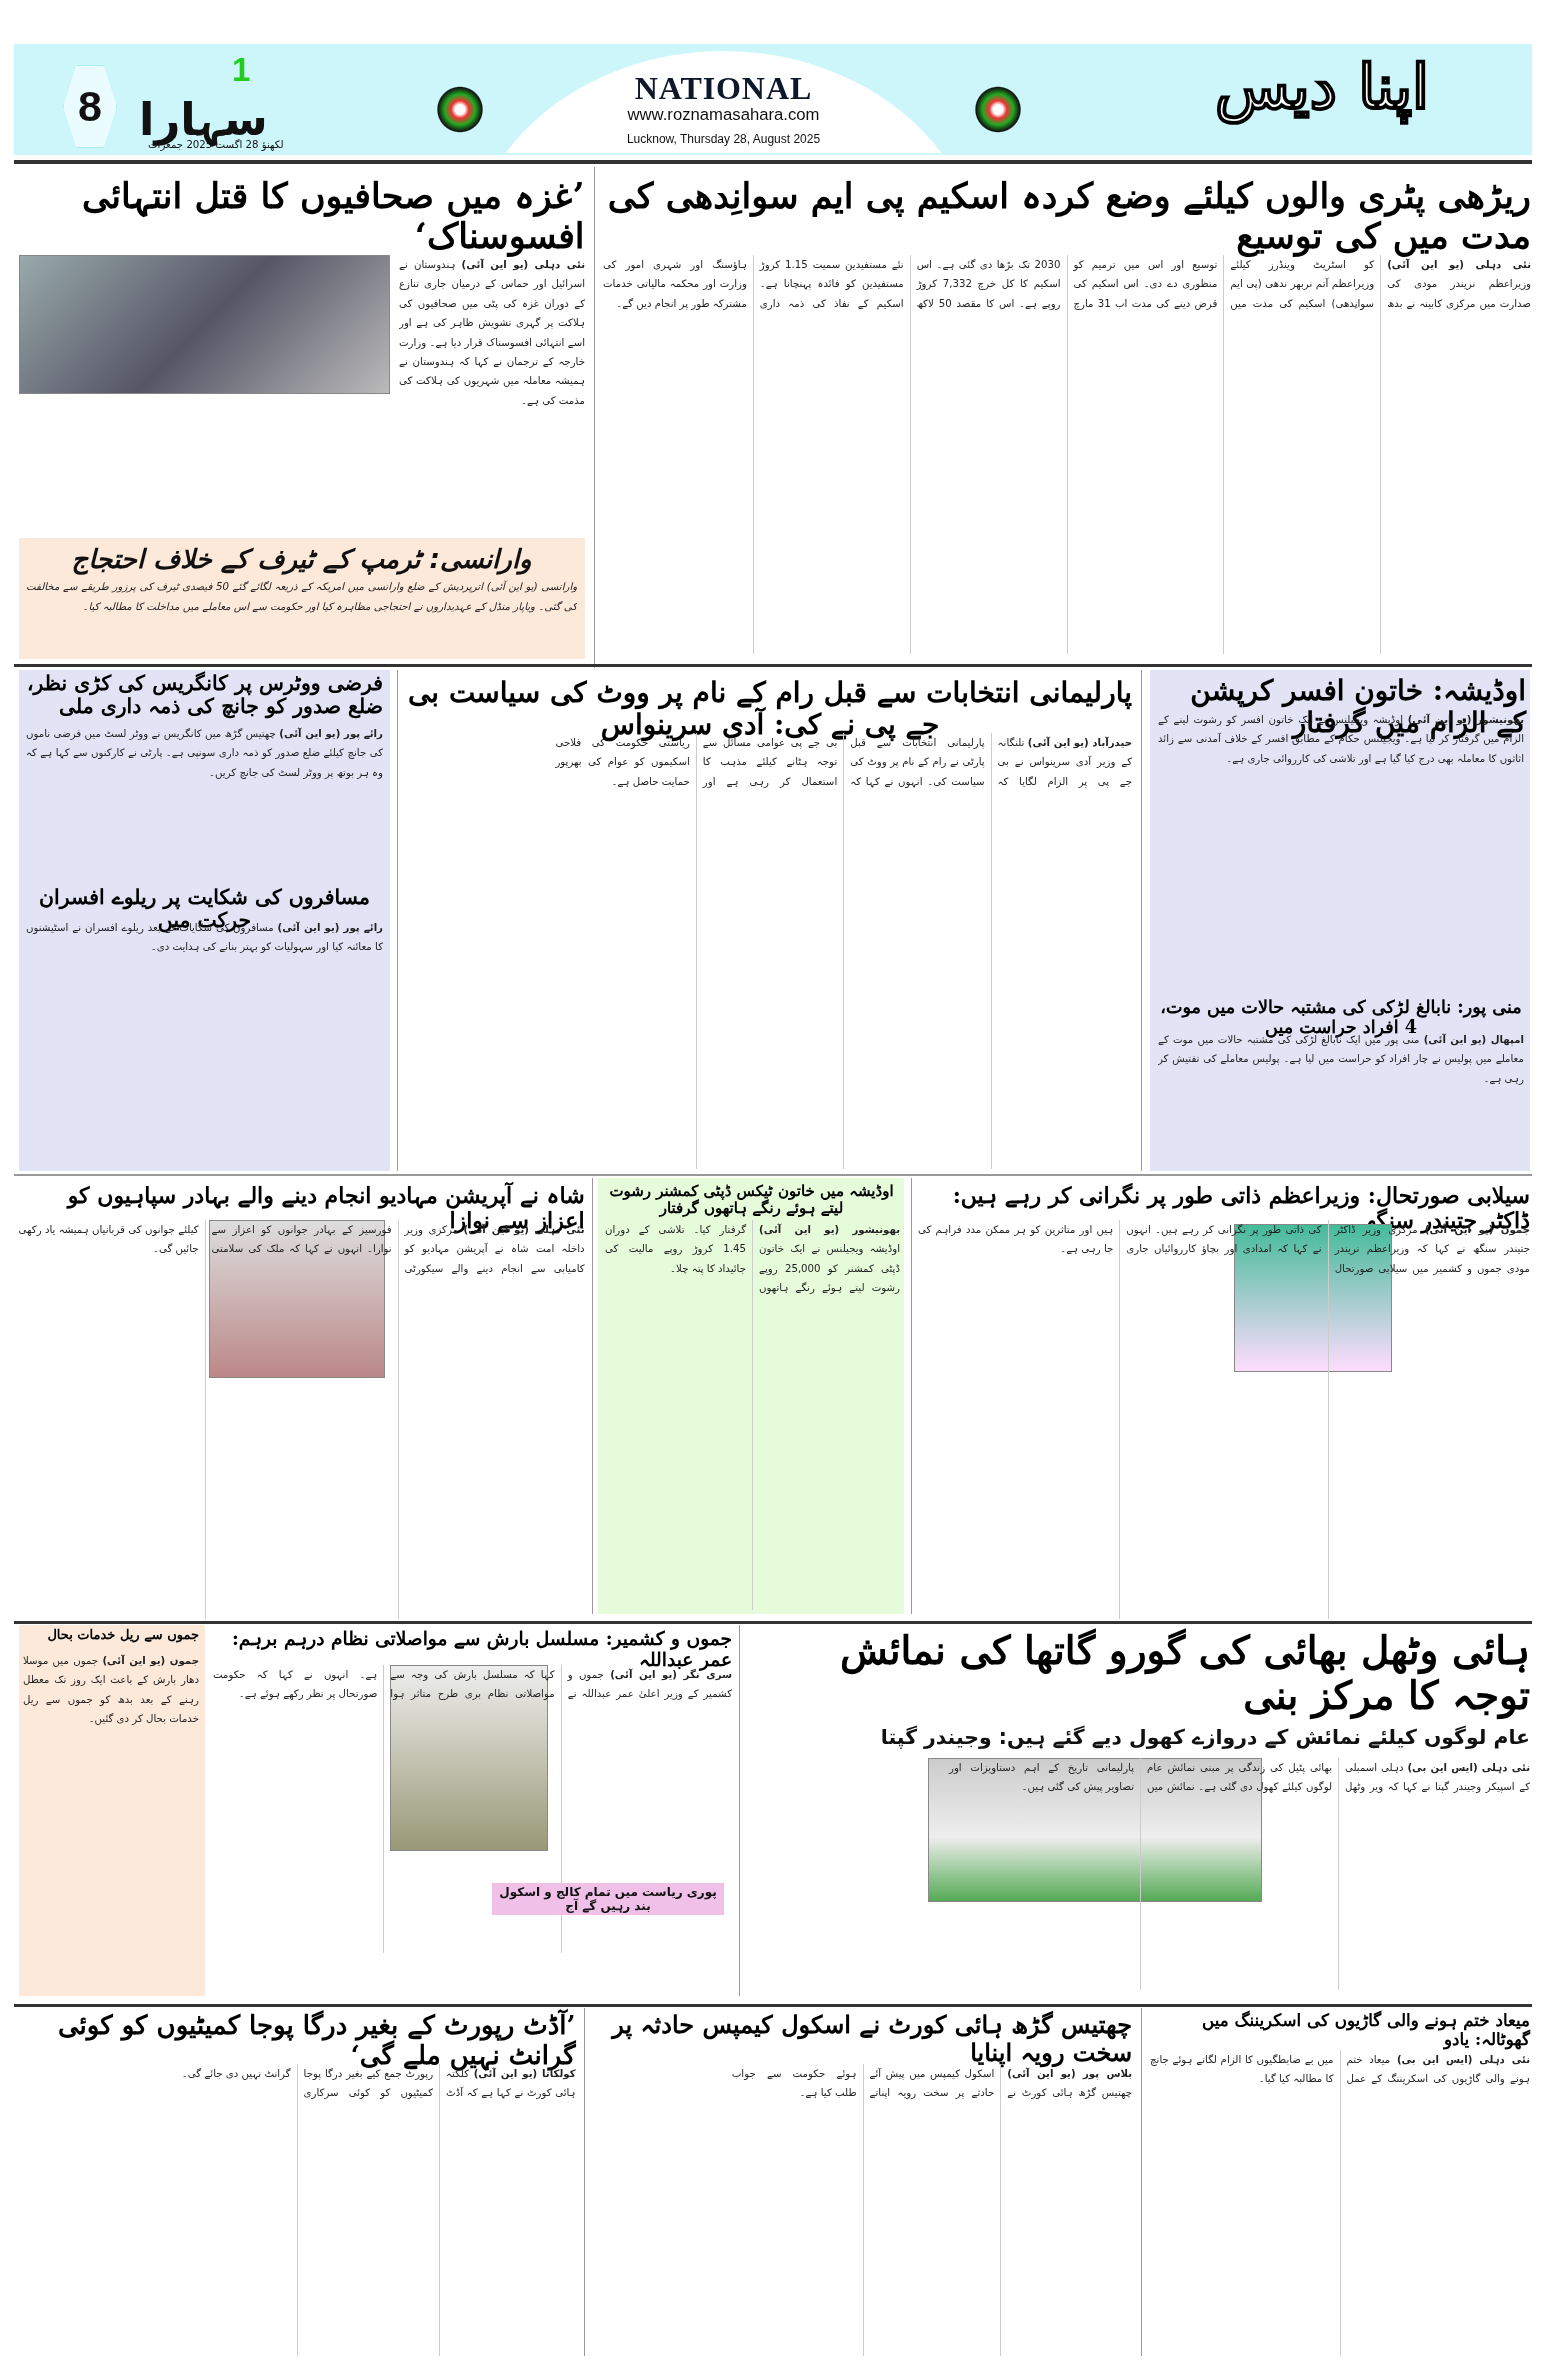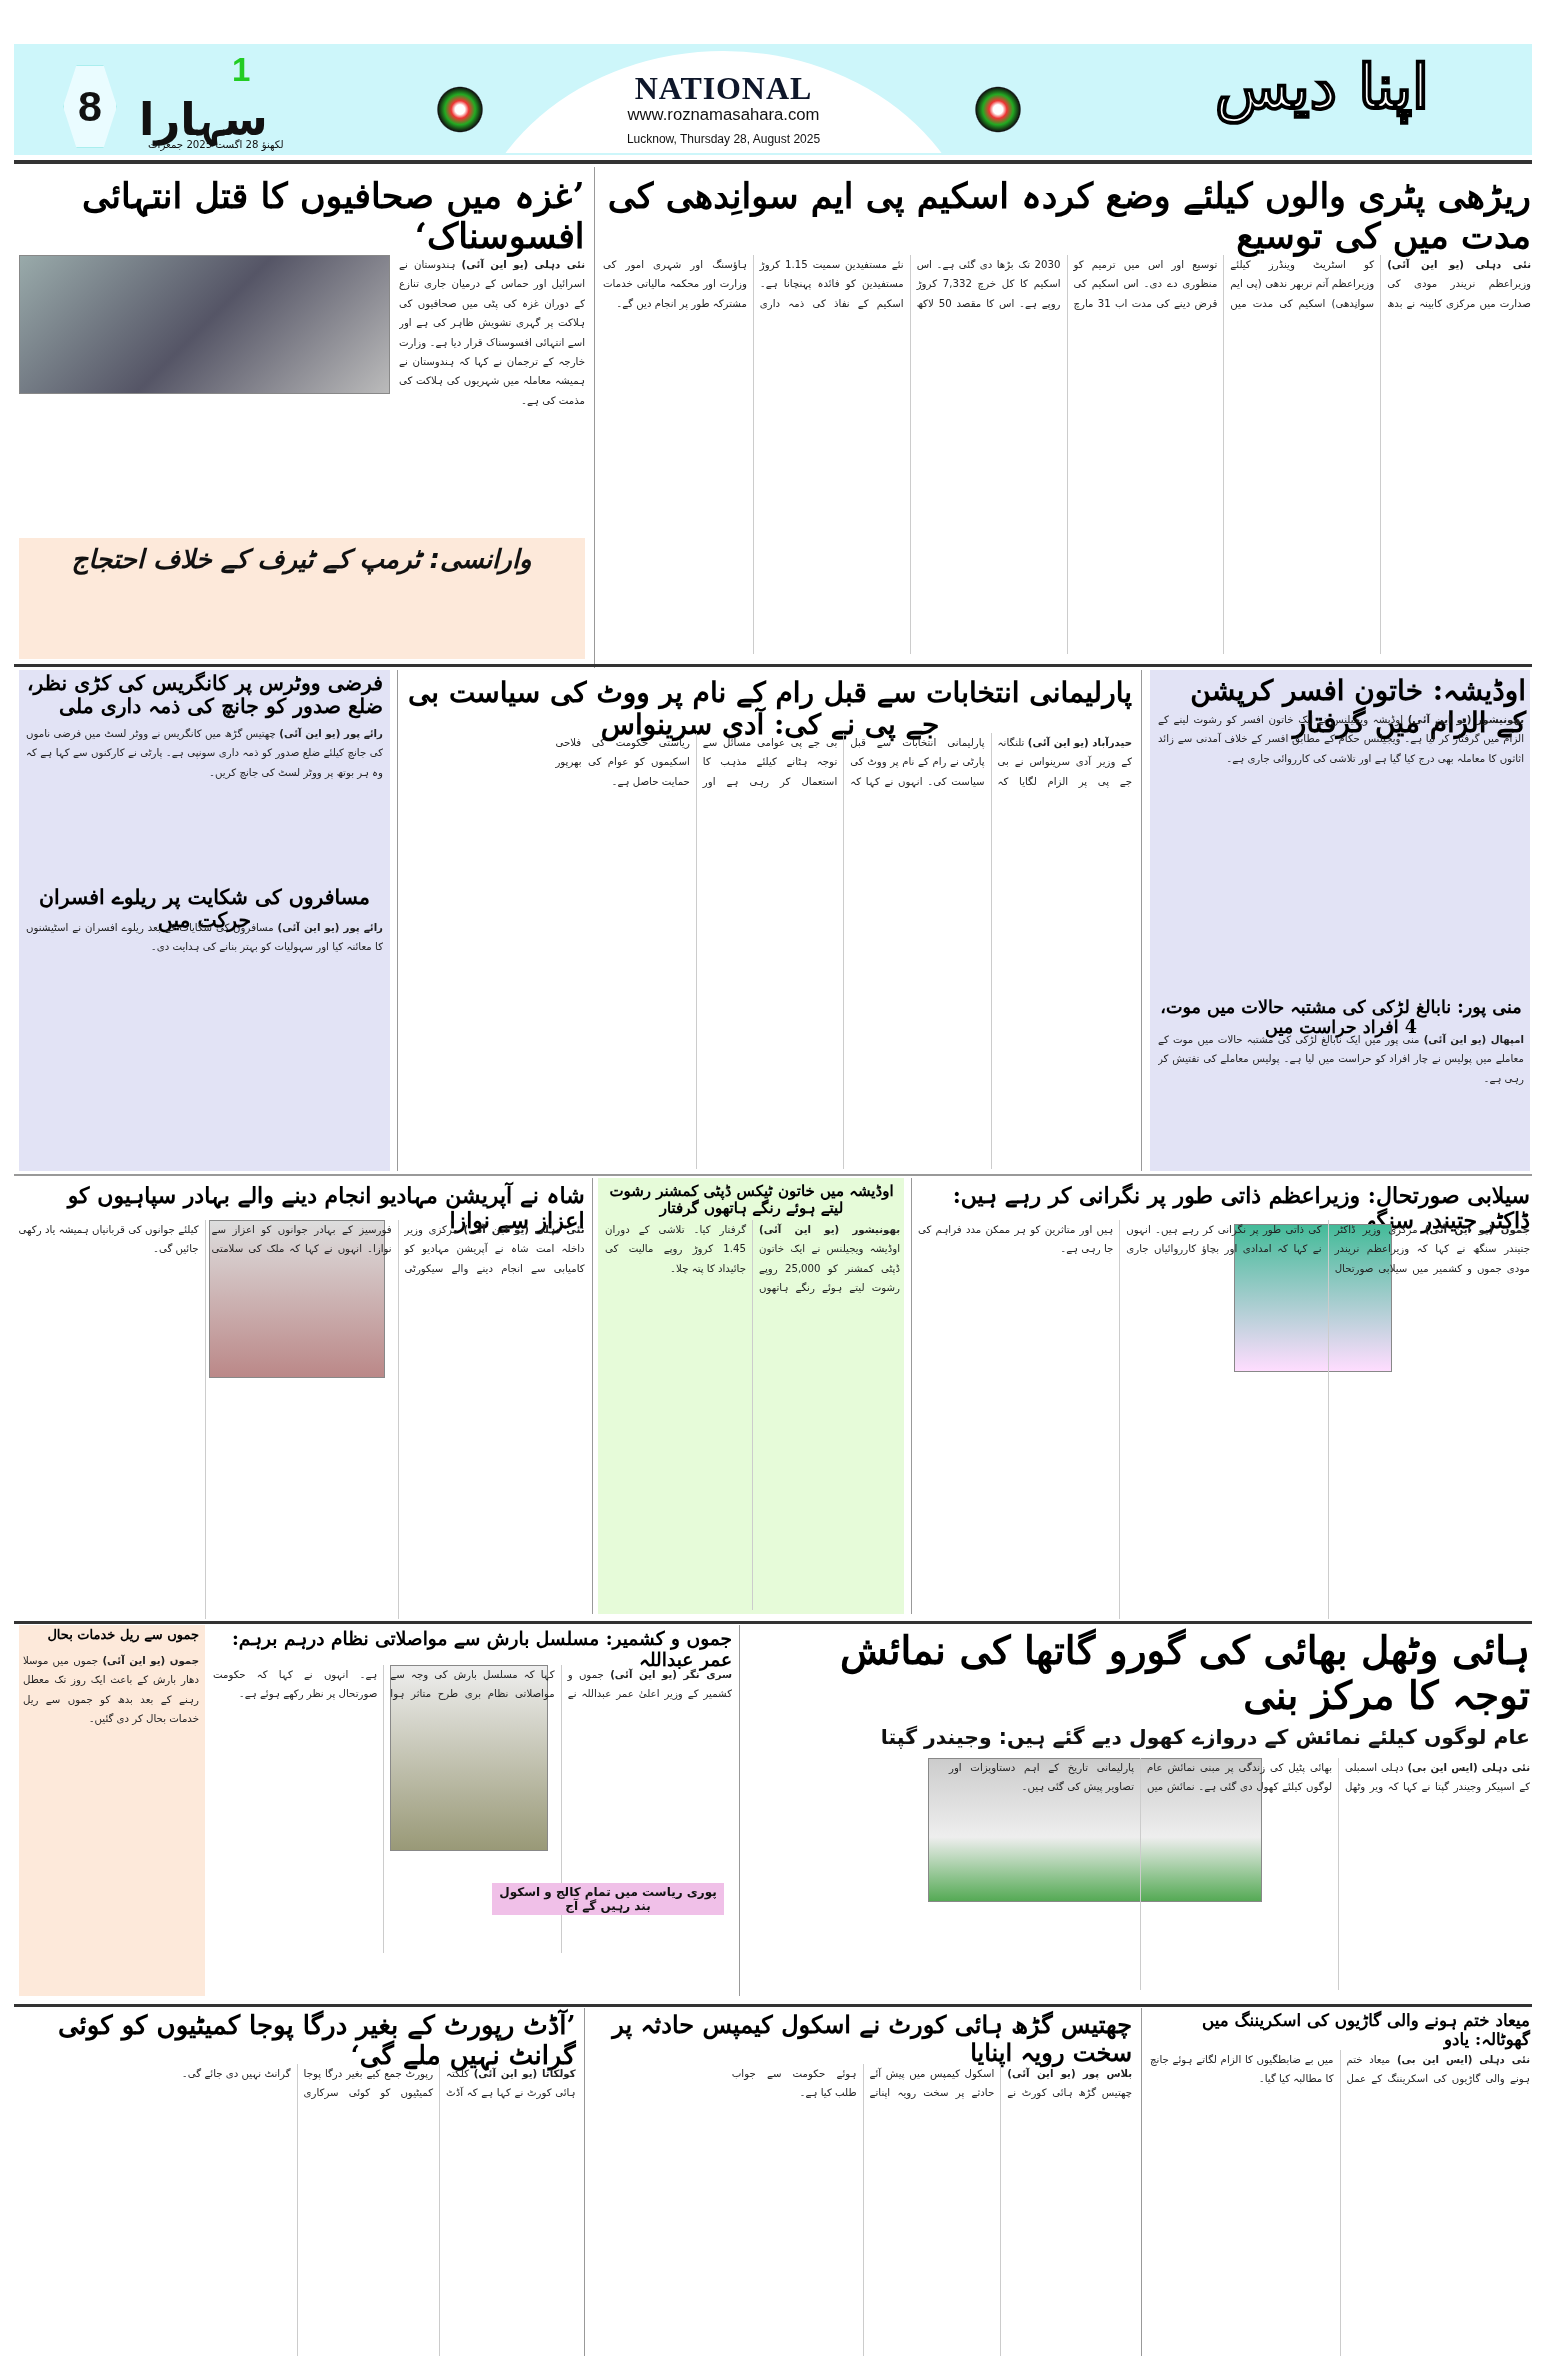--- a/index.html
+++ b/index.html
@@ -59,20 +59,21 @@
 </div>
 
 <div class="abs photo" style="left:18.6px;top:255px;width:371px;height:139px;"></div>
 <div class="abs body" style="left:399px;top:255px;width:186px;height:269px;">
   <span class="byline">نئی دہلی (یو این آئی)</span>
   <span>ہندوستان نے اسرائیل اور حماس کے درمیان جاری تنازع کے دوران غزہ کی پٹی میں صحافیوں کی ہلاکت پر گہری تشویش ظاہر کی ہے اور اسے انتہائی افسوسناک قرار دیا ہے۔ وزارت خارجہ کے ترجمان نے کہا کہ ہندوستان نے ہمیشہ معاملہ میں شہریوں کی ہلاکت کی مذمت کی ہے۔</span>
 </div>
 
 <div class="abs box-peach" style="left:18.6px;top:538px;width:566px;height:121px;padding:5.6px 7.4px;">
   <div class="sub-hl" style="font-size:26px;">وارانسی: ٹرمپ کے ٹیرف کے خلاف احتجاج</div>
+  <div class="body" style="margin-top:3.7px;">وارانسی (یو این آئی) اترپردیش کے ضلع وارانسی میں امریکہ کے ذریعہ لگائے گئے 50 فیصدی ٹیرف کی پرزور طریقے سے مخالفت کی گئی۔ ویاپار منڈل کے عہدیداروں نے احتجاجی مظاہرہ کیا اور حکومت سے اس معاملے میں مداخلت کا مطالبہ کیا۔</div>
 </div>
 
 <div class="abs rule" style="top:664px;height:2.8px;"></div>
 
 <div class="abs box-lav" style="left:18.6px;top:670px;width:371px;height:501px;"></div>
 <div class="abs hl" style="left:26px;top:672px;width:357px;font-size:20.4px;">فرضی ووٹرس پر کانگریس کی کڑی نظر، ضلع صدور کو جانچ کی ذمہ داری ملی</div>
 <div class="abs body" style="left:26px;top:724px;width:357px;height:158px;">
   <span class="byline">رائے پور (یو این آئی)</span>
   <span>چھتیس گڑھ میں کانگریس نے ووٹر لسٹ میں فرضی ناموں کی جانچ کیلئے ضلع صدور کو ذمہ داری سونپی ہے۔ پارٹی نے کارکنوں سے کہا ہے کہ وہ ہر بوتھ پر ووٹر لسٹ کی جانچ کریں۔</span>
 </div>

